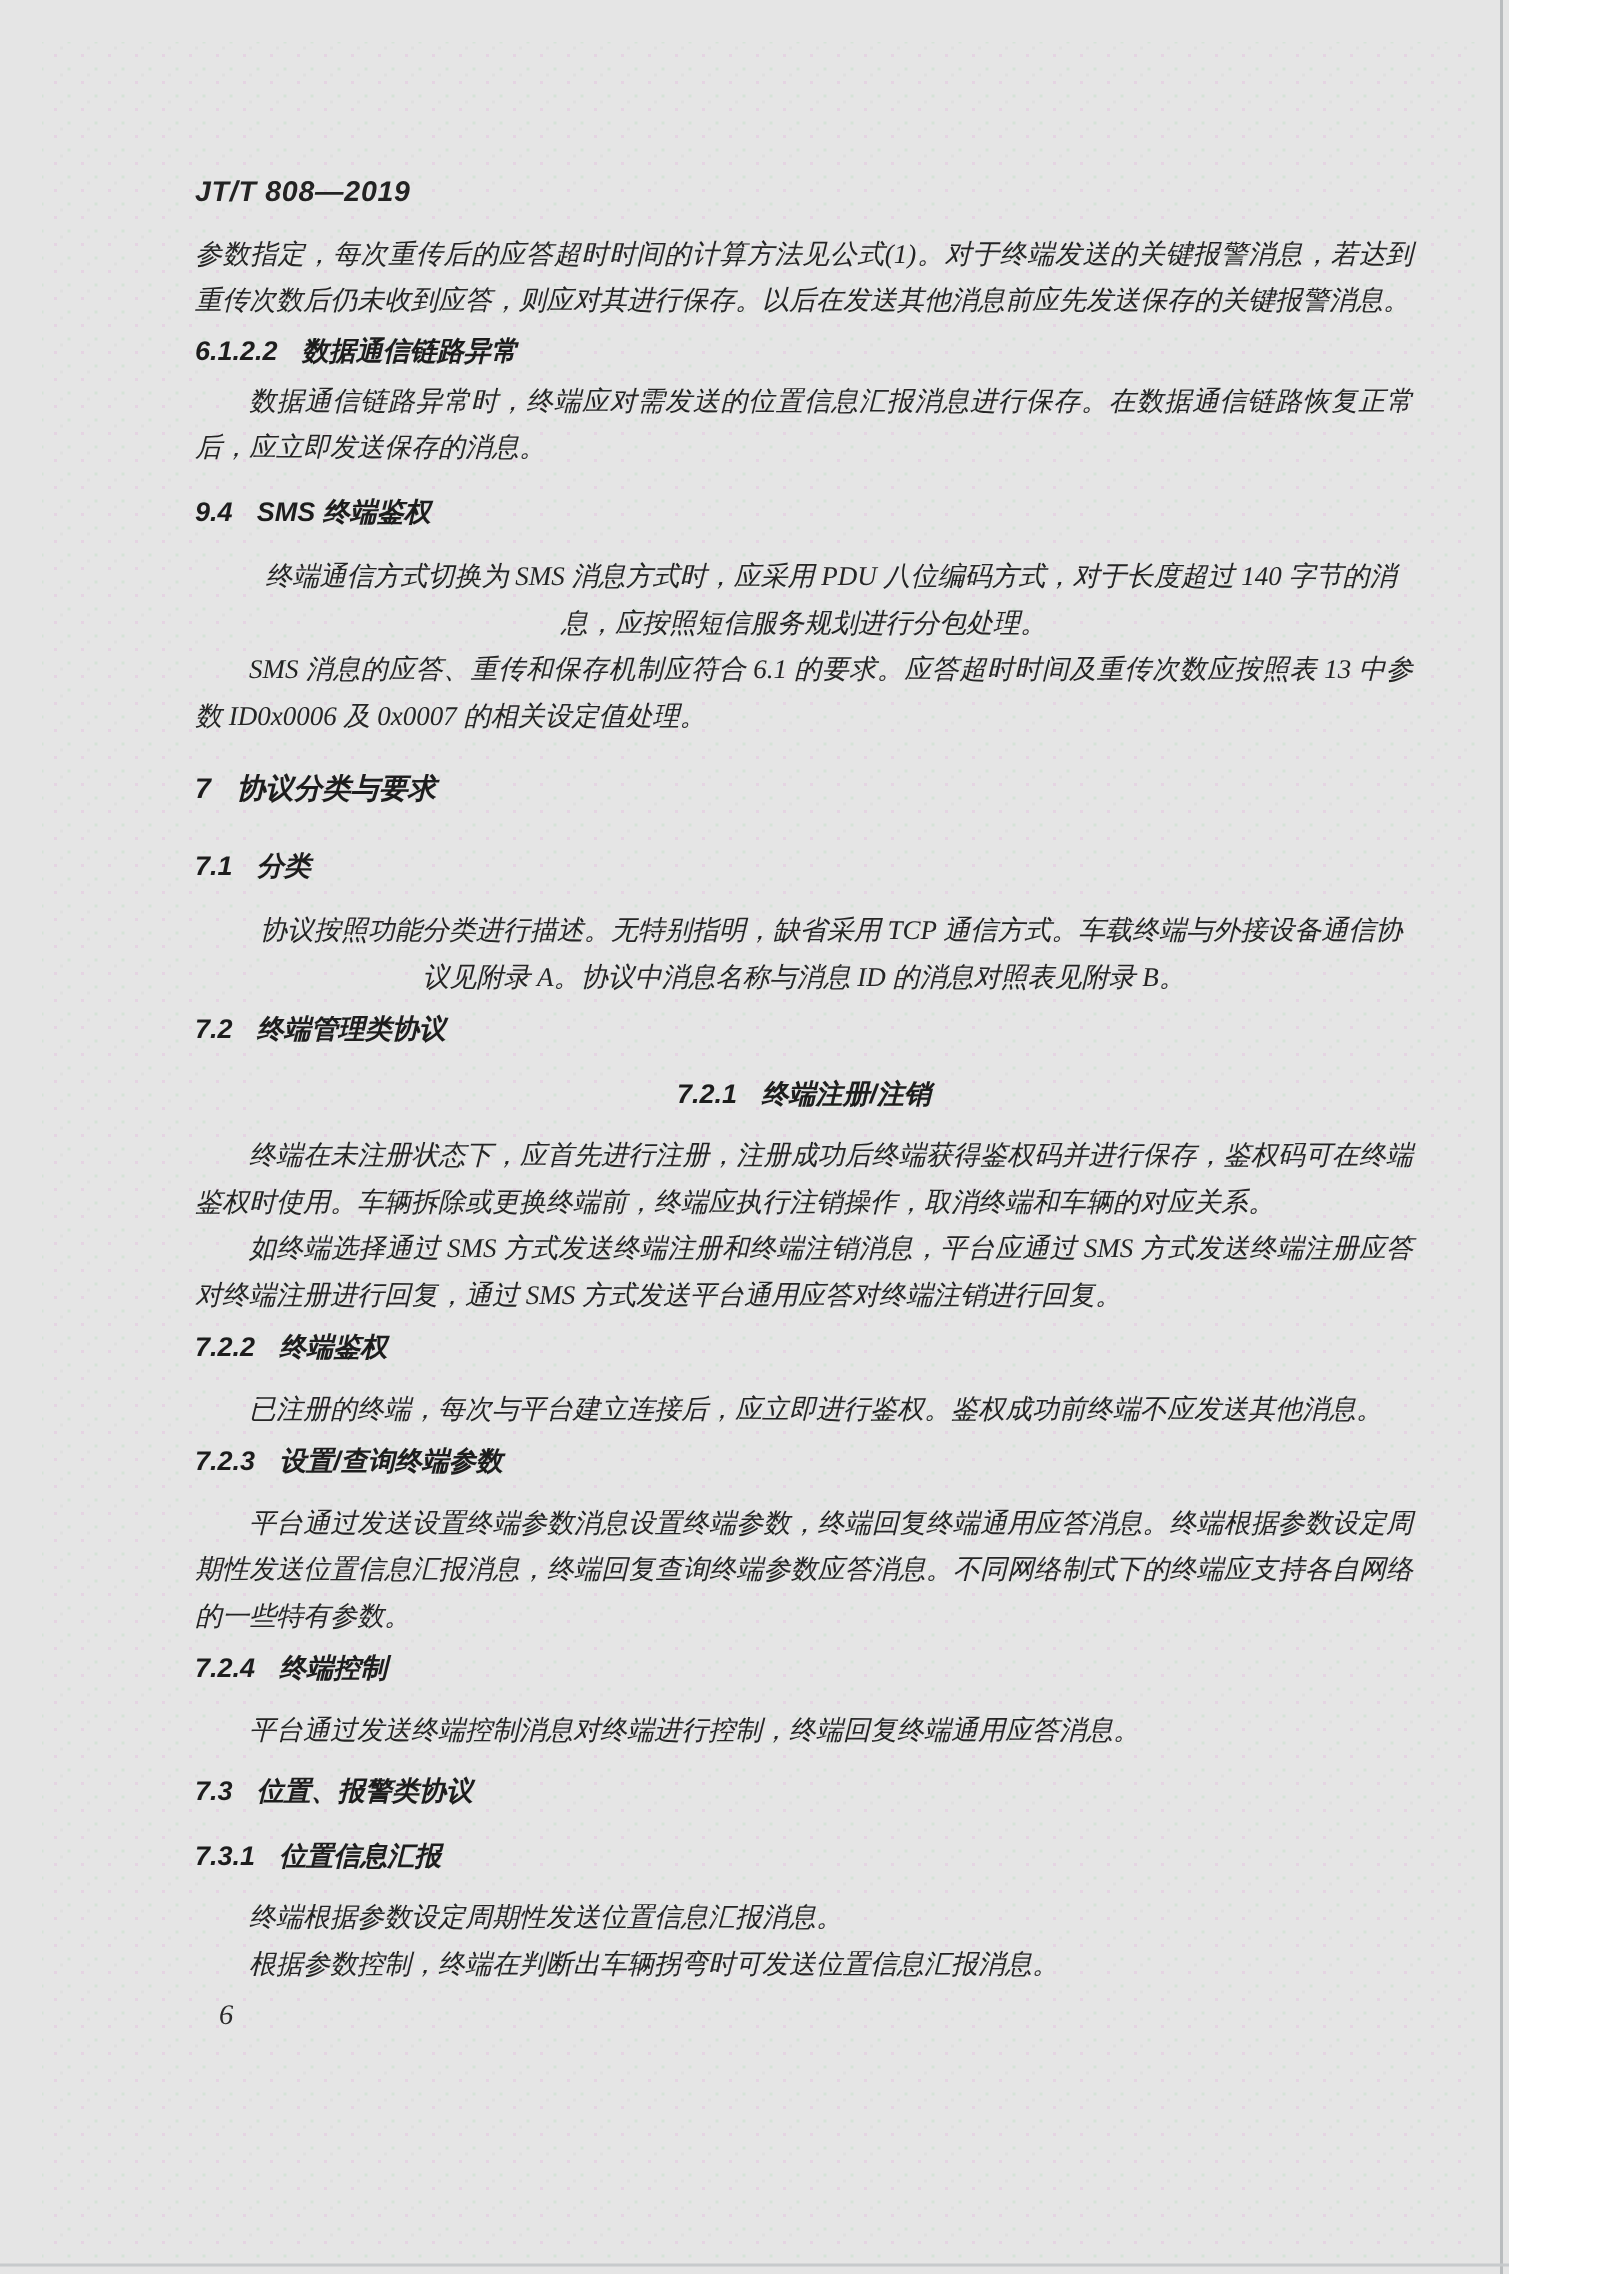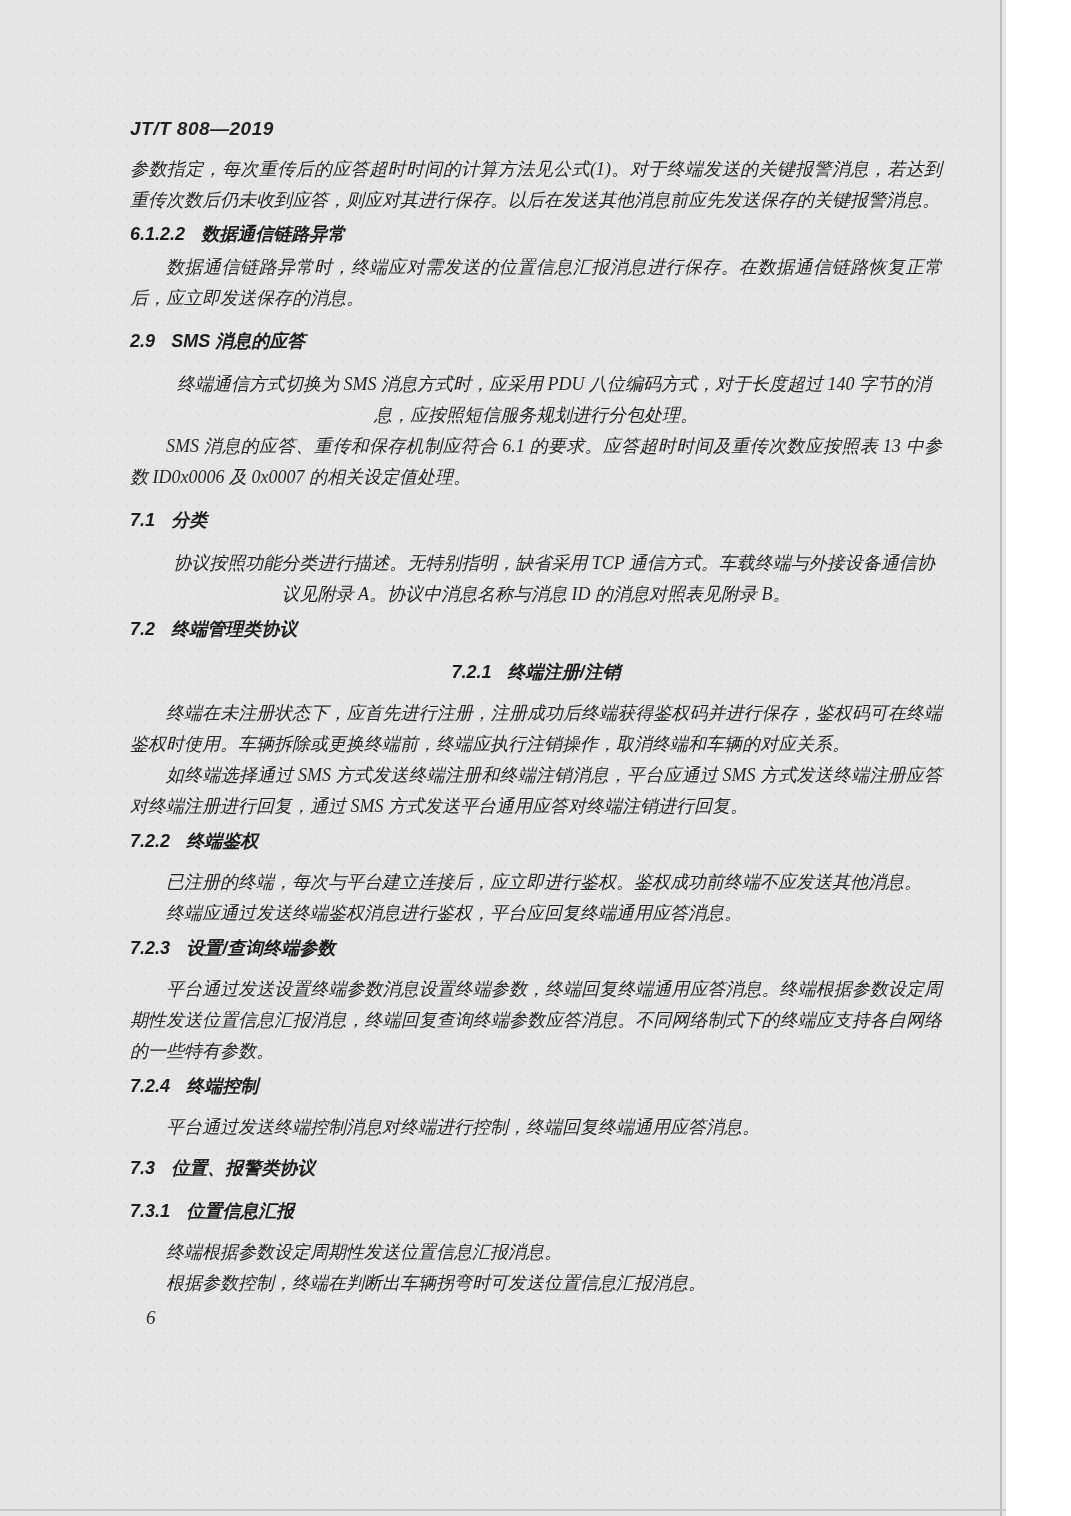--- a/index.html
+++ b/index.html
@@ -101,26 +101,29 @@
 
     <p class="para mt16">参数指定，每次重传后的应答超时时间的计算方法见公式(1)。对于终端发送的关键报警消息，若达到重传次数后仍未收到应答，则应对其进行保存。以后在发送其他消息前应先发送保存的关键报警消息。</p>
 
     <div class="heading h-inline">
       <span class="num">6.1.2.2</span><span>数据通信链路异常</span>
     </div>
 
     <p class="para indent">数据通信链路异常时，终端应对需发送的位置信息汇报消息进行保存。在数据通信链路恢复正常后，应立即发送保存的消息。</p>
 
     <div class="heading h-sub">
-      <span class="num">2.9</span><span>SMS 消息的应答</span>
+      <span class="num">9.4</span><span>SMS 终端鉴权</span>
     </div>
 
     <p class="para indent mt12">终端通信方式切换为 SMS 消息方式时，应采用 PDU 八位编码方式，对于长度超过 140 字节的消息，应按照短信服务规划进行分包处理。</p>
     <p class="para indent">SMS 消息的应答、重传和保存机制应符合 6.1 的要求。应答超时时间及重传次数应按照表 13 中参数 ID0x0006 及 0x0007 的相关设定值处理。</p>
 
+    <div class="heading h-clause">
+      <span class="num">7</span><span>协议分类与要求</span>
+    </div>
 
     <div class="heading h-sub">
       <span class="num">7.1</span><span>分类</span>
     </div>
 
     <p class="para indent mt12">协议按照功能分类进行描述。无特别指明，缺省采用 TCP 通信方式。车载终端与外接设备通信协议见附录 A。协议中消息名称与消息 ID 的消息对照表见附录 B。</p>
 
     <div class="heading h-inline mt4">
       <span class="num">7.2</span><span>终端管理类协议</span>
     </div>
@@ -130,21 +133,20 @@
     </div>
 
     <p class="para indent">终端在未注册状态下，应首先进行注册，注册成功后终端获得鉴权码并进行保存，鉴权码可在终端鉴权时使用。车辆拆除或更换终端前，终端应执行注销操作，取消终端和车辆的对应关系。</p>
     <p class="para indent">如终端选择通过 SMS 方式发送终端注册和终端注销消息，平台应通过 SMS 方式发送终端注册应答对终端注册进行回复，通过 SMS 方式发送平台通用应答对终端注销进行回复。</p>
 
     <div class="heading h-subsub mt4">
       <span class="num">7.2.2</span><span>终端鉴权</span>
     </div>
 
     <p class="para indent">已注册的终端，每次与平台建立连接后，应立即进行鉴权。鉴权成功前终端不应发送其他消息。</p>
-    <p class="para indent">终端应通过发送终端鉴权消息进行鉴权，平台应回复终端通用应答消息。</p>
 
     <div class="heading h-subsub mt4">
       <span class="num">7.2.3</span><span>设置/查询终端参数</span>
     </div>
 
     <p class="para indent">平台通过发送设置终端参数消息设置终端参数，终端回复终端通用应答消息。终端根据参数设定周期性发送位置信息汇报消息，终端回复查询终端参数应答消息。不同网络制式下的终端应支持各自网络的一些特有参数。</p>
 
     <div class="heading h-subsub mt4">
       <span class="num">7.2.4</span><span>终端控制</span>
     </div>

